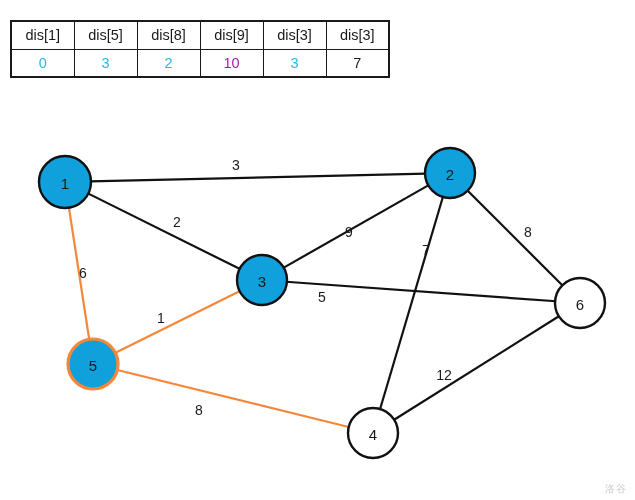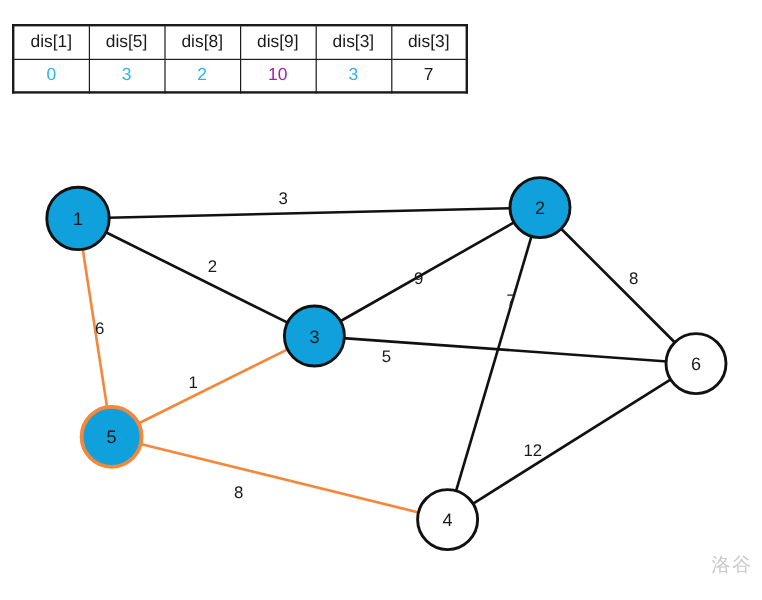--- a/index.html
+++ b/index.html
@@ -77,22 +77,22 @@
     font-size: 14px;
     fill: #1a1a1a;
     text-anchor: middle;
     dominant-baseline: central;
   }
 
   
   #watermark {
     position: absolute;
     right: 8px;
-    bottom: 18px;
-    font-size: 16px;
+    bottom: 4px;
+    font-size: 10px;
     color: #c9c9c9;
     letter-spacing: 1px;
     user-select: none;
   }
 </style>
 </head>
 <body>
 
 <div id="dis-table-wrap">
   <table class="dis-table">

